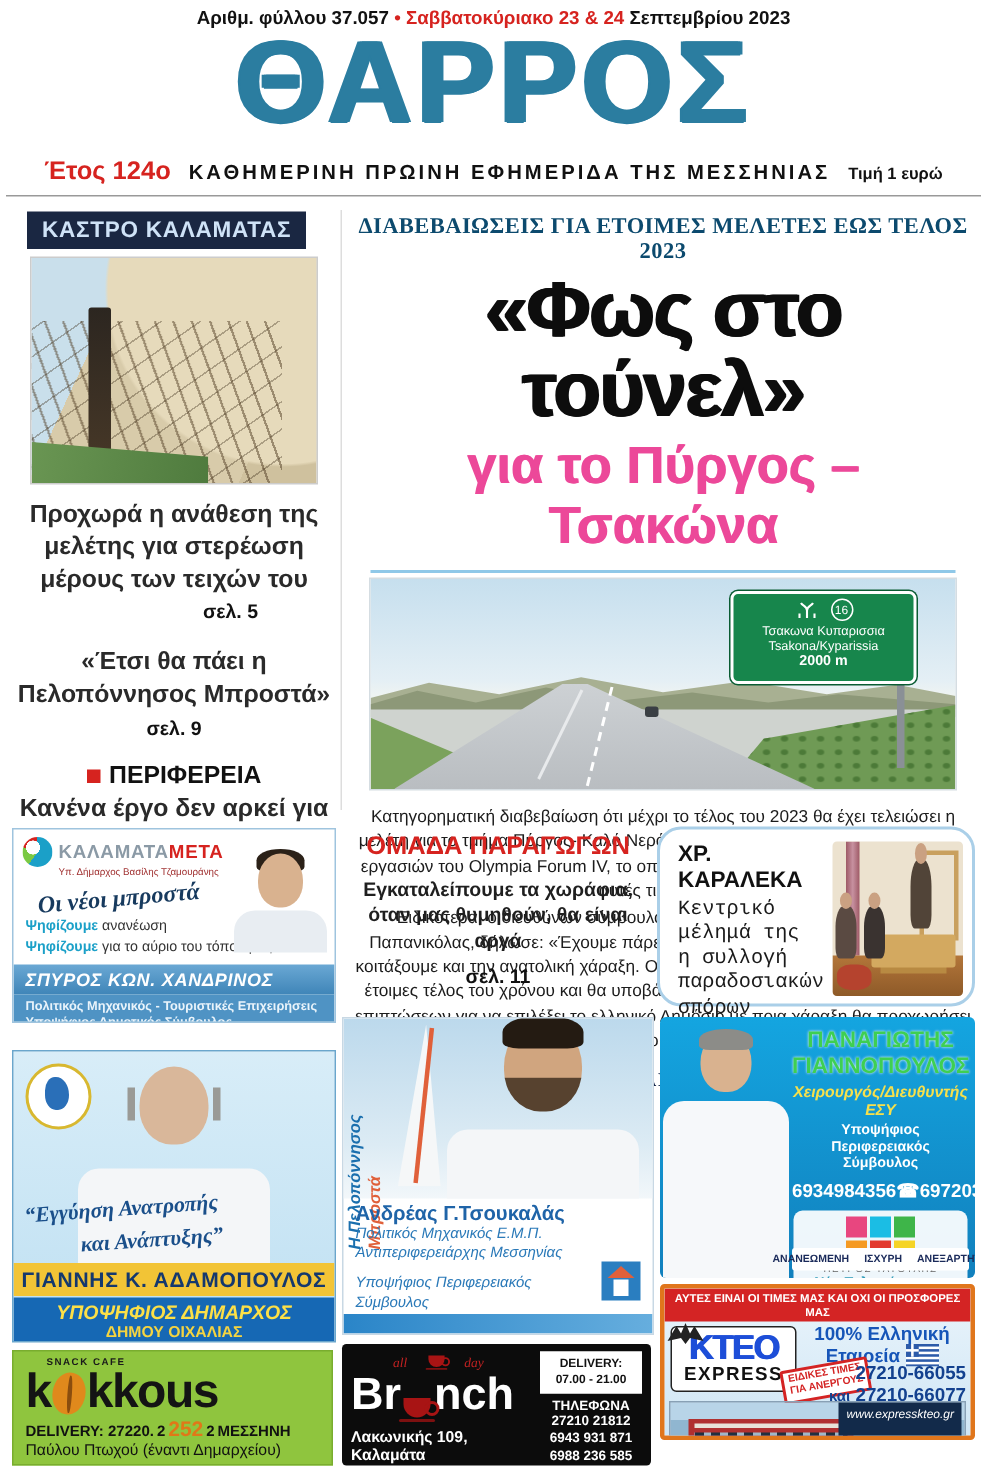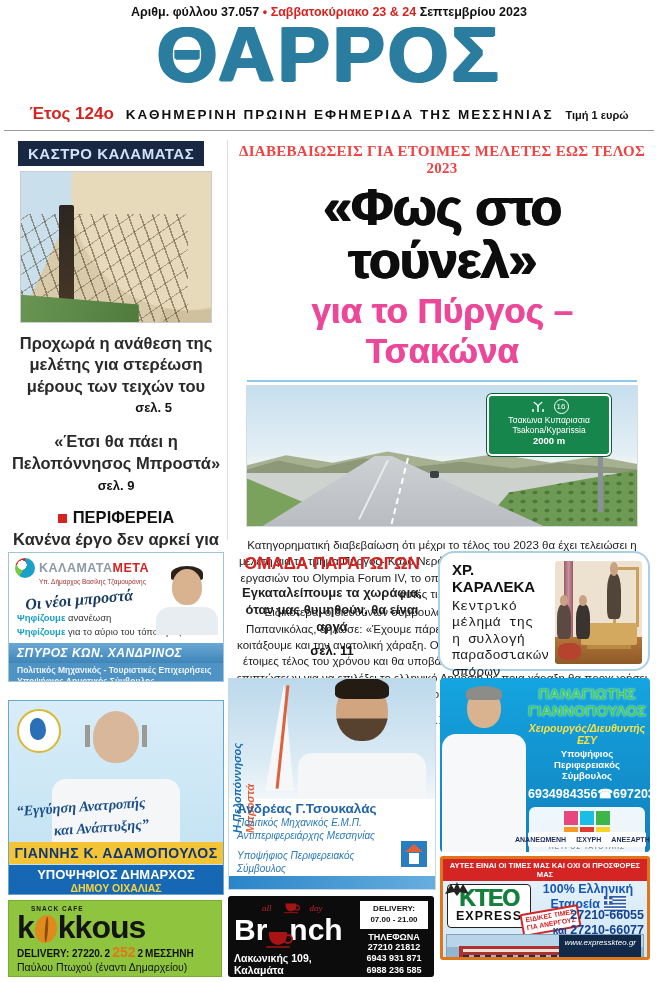--- a/index.html
+++ b/index.html
@@ -34,21 +34,21 @@
   .castle-caption{margin:10px 6px 0;text-align:center;font-size:16.5px;font-weight:bold;color:#2a2a2a;line-height:1.3;}
   .castle-page{margin:3px 52px 0 0;text-align:right;font-weight:bold;font-size:13px;}
   .briefs{margin-top:16px;}
   .brief{text-align:center;margin-bottom:15px;}
   .brief-title{font-weight:bold;font-size:16.5px;}
   .brief-title .sq{display:inline-block;width:9px;height:9px;background:#d6231f;margin-right:6px;}
   .brief-text{font-size:16.5px;font-weight:bold;color:#2a2a2a;line-height:1.3;margin-top:2px;}
   .brief-page{font-weight:bold;font-size:13px;margin-top:4px;}
   
   .main{position:absolute;left:230px;top:143px;width:424px;}
-  .kicker{font-family:"Liberation Serif",serif;color:#ef4444;font-weight:bold;font-size:15px;
+  .kicker{font-family:"Liberation Serif",serif;color:#0c4a6e;font-weight:bold;font-size:15px;
           text-align:center;letter-spacing:0.3px;}
   .headline{margin-top:4px;text-align:center;font-size:52px;font-weight:bold;letter-spacing:-1px;line-height:1.02;
             color:#0d0d0d;text-shadow:1px 0 0 currentColor,-0.5px 0 0 currentColor;}
   .subheadline{margin-top:4px;text-align:center;font-size:35px;font-weight:bold;color:#ec4899;
                text-shadow:0.7px 0 0 currentColor;}
   .blue-rule{width:390px;height:2px;background:#8fc8e8;margin:9px auto 0;}
   .hw{position:relative;width:390px;height:140px;margin:3px auto 0;overflow:hidden;border:1px solid #d5dde2;
       background:linear-gradient(#c6dfee 0%,#e4eff5 48%,#eef3f2 55%);}
   .hw-ridge2{position:absolute;left:0;right:0;top:44%;height:18%;background:#a8b092;
       clip-path:polygon(0 70%,10% 30%,22% 60%,36% 15%,50% 55%,64% 25%,78% 60%,90% 35%,100% 65%,100% 100%,0 100%);}
@@ -137,21 +137,21 @@
   .a-port .head{width:46px;height:52px;background:#d9b79a;}
   .a-port .hair{top:14px;width:52px;height:22px;background:transparent;border-left:5px solid #9a9a96;
                 border-right:5px solid #9a9a96;border-radius:0;}
   .a-port .torso{width:128px;height:64px;background:#f4f6f8;}
   .a-quote{position:absolute;left:8px;top:94px;width:170px;font-family:"Liberation Serif",serif;font-style:italic;
            font-weight:bold;color:#1a4f8a;font-size:14.5px;transform:rotate(-4deg);line-height:1.5;z-index:2;}
   .a-quote .l2{margin-left:36px;}
   .a-yellow{position:absolute;left:0;right:0;top:141px;background:#f2c436;color:#14386e;font-weight:bold;
             font-size:14px;text-align:center;padding:3px 0;letter-spacing:0.5px;z-index:3;}
   .a-blue{position:absolute;left:0;right:0;top:164px;bottom:0;background:#1668b4;text-align:center;z-index:3;}
-  .a-role{color:#ffffff;font-weight:bold;font-size:13px;margin-top:2px;}
+  .a-role{color:#fde047;font-weight:bold;font-size:13px;margin-top:2px;font-style:italic;}
   .a-muni{color:#f5d440;font-weight:bold;font-size:10.5px;}
   
   .ad-ko{position:absolute;left:8px;top:900px;width:214px;height:77px;background:#8fc53e;
          padding:4px 8px;box-sizing:border-box;border:1px solid #79ad2e;}
   .ko-tag{font-size:6.5px;font-weight:bold;letter-spacing:1px;color:#1a1a1a;margin-left:14px;}
   .ko-brand{font-size:32px;font-weight:bold;color:#141414;letter-spacing:-1px;line-height:0.95;display:flex;align-items:center;}
   .bean{display:inline-block;width:22px;height:28px;background:#e0891c;border-radius:50%/52%;
         transform:rotate(10deg);position:relative;top:2px;margin:0 1px;}
   .bean::before{content:"";position:absolute;left:45%;top:6%;width:12%;height:88%;background:#8a4d0e;
         border-radius:50%;transform:rotate(-6deg);}
@@ -204,21 +204,21 @@
   .g-strip{position:absolute;left:88px;right:4px;bottom:5px;background:#fff;border-radius:2px;display:flex;
            justify-content:center;align-items:center;gap:5px;padding:3px 1px;font-size:7px;font-weight:bold;color:#1a2a5a;}
   .g-sep{width:2px;height:9px;background:#d6231f;}
   
   .ad-k{position:absolute;left:440px;top:856px;width:210px;height:104px;border:3px solid #e0761c;border-radius:3px;
         box-sizing:border-box;overflow:hidden;background:linear-gradient(#eaf4fb,#cfe6f5);}
   .kt-top{background:#d42424;color:#fff;font-size:7.6px;font-weight:bold;text-align:center;padding:2px 0;}
   .kt-mid{position:relative;height:52px;}
   .kt-brand{position:absolute;left:4px;top:3px;width:82px;background:#fff;border:1px solid #222;border-radius:4px;
             text-align:center;padding:2px 0 3px;}
-  .kt-kteo{color:#15803d;font-weight:bold;font-size:23px;line-height:1;letter-spacing:-1px;text-shadow:0.8px 0 0 currentColor;}
+  .kt-kteo{color:#1d4ed8;font-weight:bold;font-size:23px;line-height:1;letter-spacing:-1px;text-shadow:0.8px 0 0 currentColor;}
   .kt-exp{color:#111;font-weight:bold;font-size:12.5px;letter-spacing:1px;line-height:1.1;}
   .kt-eagle{position:absolute;left:-4px;top:-4px;}
   .kt-greek{position:absolute;left:88px;top:1px;right:2px;text-align:center;color:#1655b8;font-weight:bold;
             font-size:12.5px;line-height:1.15;}
   .kt-badge{position:absolute;left:78px;top:28px;transform:rotate(-10deg);border:2px solid #d42424;color:#d42424;
             background:#fff;font-size:6.8px;font-weight:bold;text-align:center;padding:1px 3px;line-height:1.25;border-radius:2px;}
   .kt-phones{position:absolute;right:3px;top:27px;text-align:right;color:#13418f;font-weight:bold;font-size:12.5px;line-height:1.2;}
   .kt-phones .small{font-size:10px;}
   .kt-photo{position:relative;height:30px;margin:1px 3px;border:1px solid #88a0b5;overflow:hidden;
             background:linear-gradient(#b8d4e8 0 40%,#90b6d0 40%);}

